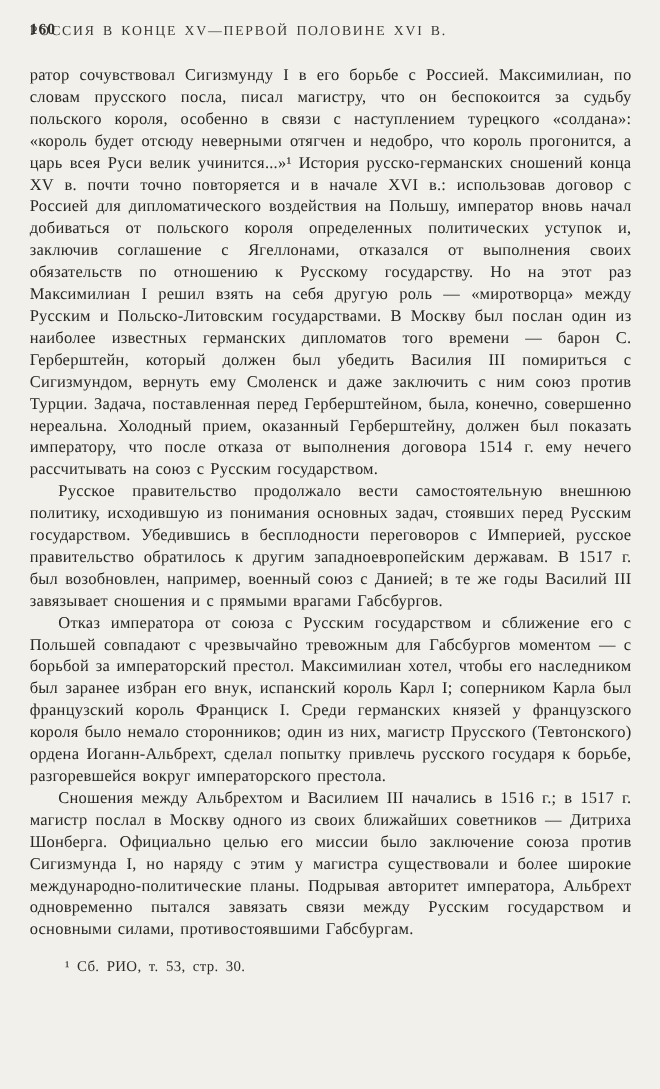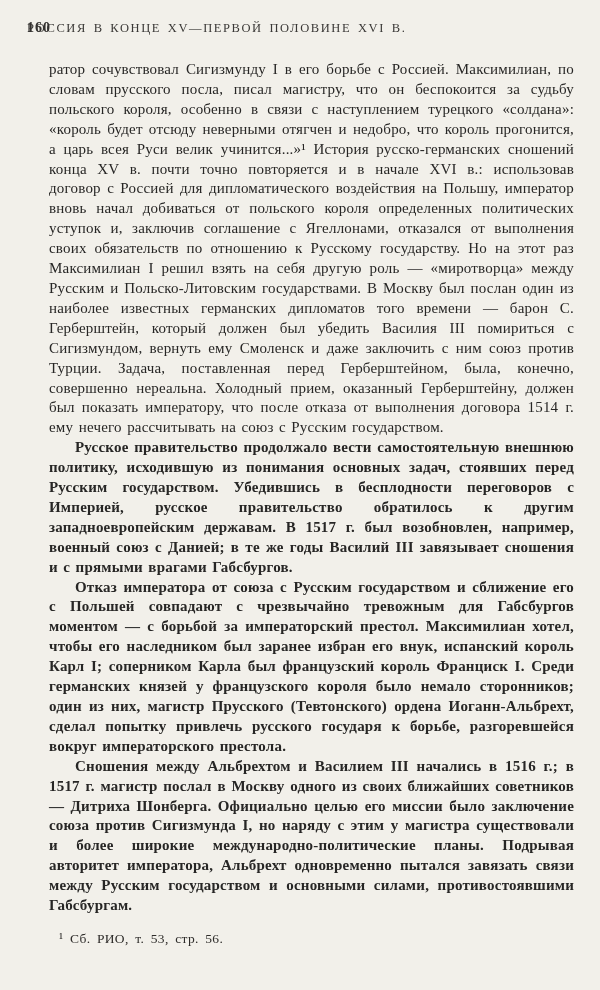--- a/index.html
+++ b/index.html
@@ -42,28 +42,26 @@
     color: #3a3836;
     padding-top: 3px;
     white-space: nowrap;
   }
   .body-text {
     font-size: 15px;
     line-height: 19.9px;
     text-align: justify;
     word-spacing: 1.5px;
     letter-spacing: 0.2px;
-    margin-left: 22px;
   }
   .para {
     margin: 0;
   }
   .para.indented {
     text-indent: 26px;
-    font-weight: bold;
   }
   .footnote {
     margin-top: 15px;
     font-size: 13.5px;
     letter-spacing: 0.3px;
     word-spacing: 3px;
     text-indent: 32px;
     color: #2e2c2a;
   }
 </style>
@@ -76,14 +74,14 @@
     <span class="runhead">РОССИЯ В КОНЦЕ XV—ПЕРВОЙ ПОЛОВИНЕ XVI В.</span>
   </div>
 
   <div class="body-text">
     <p class="para">ратор сочувствовал Сигизмунду I в его борьбе с Россией. Максимилиан, по словам прусского посла, писал магистру, что он беспокоится за судьбу польского короля, особенно в связи с наступлением турецкого «солдана»: «король будет отсюду неверными отягчен и недобро, что король прогонится, а царь всея Руси велик учинится...»¹ История русско-германских сношений конца XV в. почти точно повторяется и в начале XVI в.: использовав договор с Россией для дипломатического воздействия на Польшу, император вновь начал добиваться от польского короля определенных политических уступок и, заключив соглашение с Ягеллонами, отказался от выполнения своих обязательств по отношению к Русскому государству. Но на этот раз Максимилиан I решил взять на себя другую роль — «миротворца» между Русским и Польско-Литовским государствами. В Москву был послан один из наиболее известных германских дипломатов того времени — барон С. Герберштейн, который должен был убедить Василия III помириться с Сигизмундом, вернуть ему Смоленск и даже заключить с ним союз против Турции. Задача, поставленная перед Герберштейном, была, конечно, совершенно нереальна. Холодный прием, оказанный Герберштейну, должен был показать императору, что после отказа от выполнения договора 1514 г. ему нечего рассчитывать на союз с Русским государством.</p>
     <p class="para indented">Русское правительство продолжало вести самостоятельную внешнюю политику, исходившую из понимания основных задач, стоявших перед Русским государством. Убедившись в бесплодности переговоров с Империей, русское правительство обратилось к другим западноевропейским державам. В 1517 г. был возобновлен, например, военный союз с Данией; в те же годы Василий III завязывает сношения и с прямыми врагами Габсбургов.</p>
     <p class="para indented">Отказ императора от союза с Русским государством и сближение его с Польшей совпадают с чрезвычайно тревожным для Габсбургов моментом — с борьбой за императорский престол. Максимилиан хотел, чтобы его наследником был заранее избран его внук, испанский король Карл I; соперником Карла был французский король Франциск I. Среди германских князей у французского короля было немало сторонников; один из них, магистр Прусского (Тевтонского) ордена Иоганн-Альбрехт, сделал попытку привлечь русского государя к борьбе, разгоревшейся вокруг императорского престола.</p>
     <p class="para indented">Сношения между Альбрехтом и Василием III начались в 1516 г.; в 1517 г. магистр послал в Москву одного из своих ближайших советников — Дитриха Шонберга. Официально целью его миссии было заключение союза против Сигизмунда I, но наряду с этим у магистра существовали и более широкие международно-политические планы. Подрывая авторитет императора, Альбрехт одновременно пытался завязать связи между Русским государством и основными силами, противостоявшими Габсбургам.</p>
   </div>
 
-  <div class="footnote">¹ Сб. РИО, т. 53, стр. 56.</div>
+  <div class="footnote">¹ Сб. РИО, т. 53, стр. 30.</div>
 </div>
 
 </body></html>

